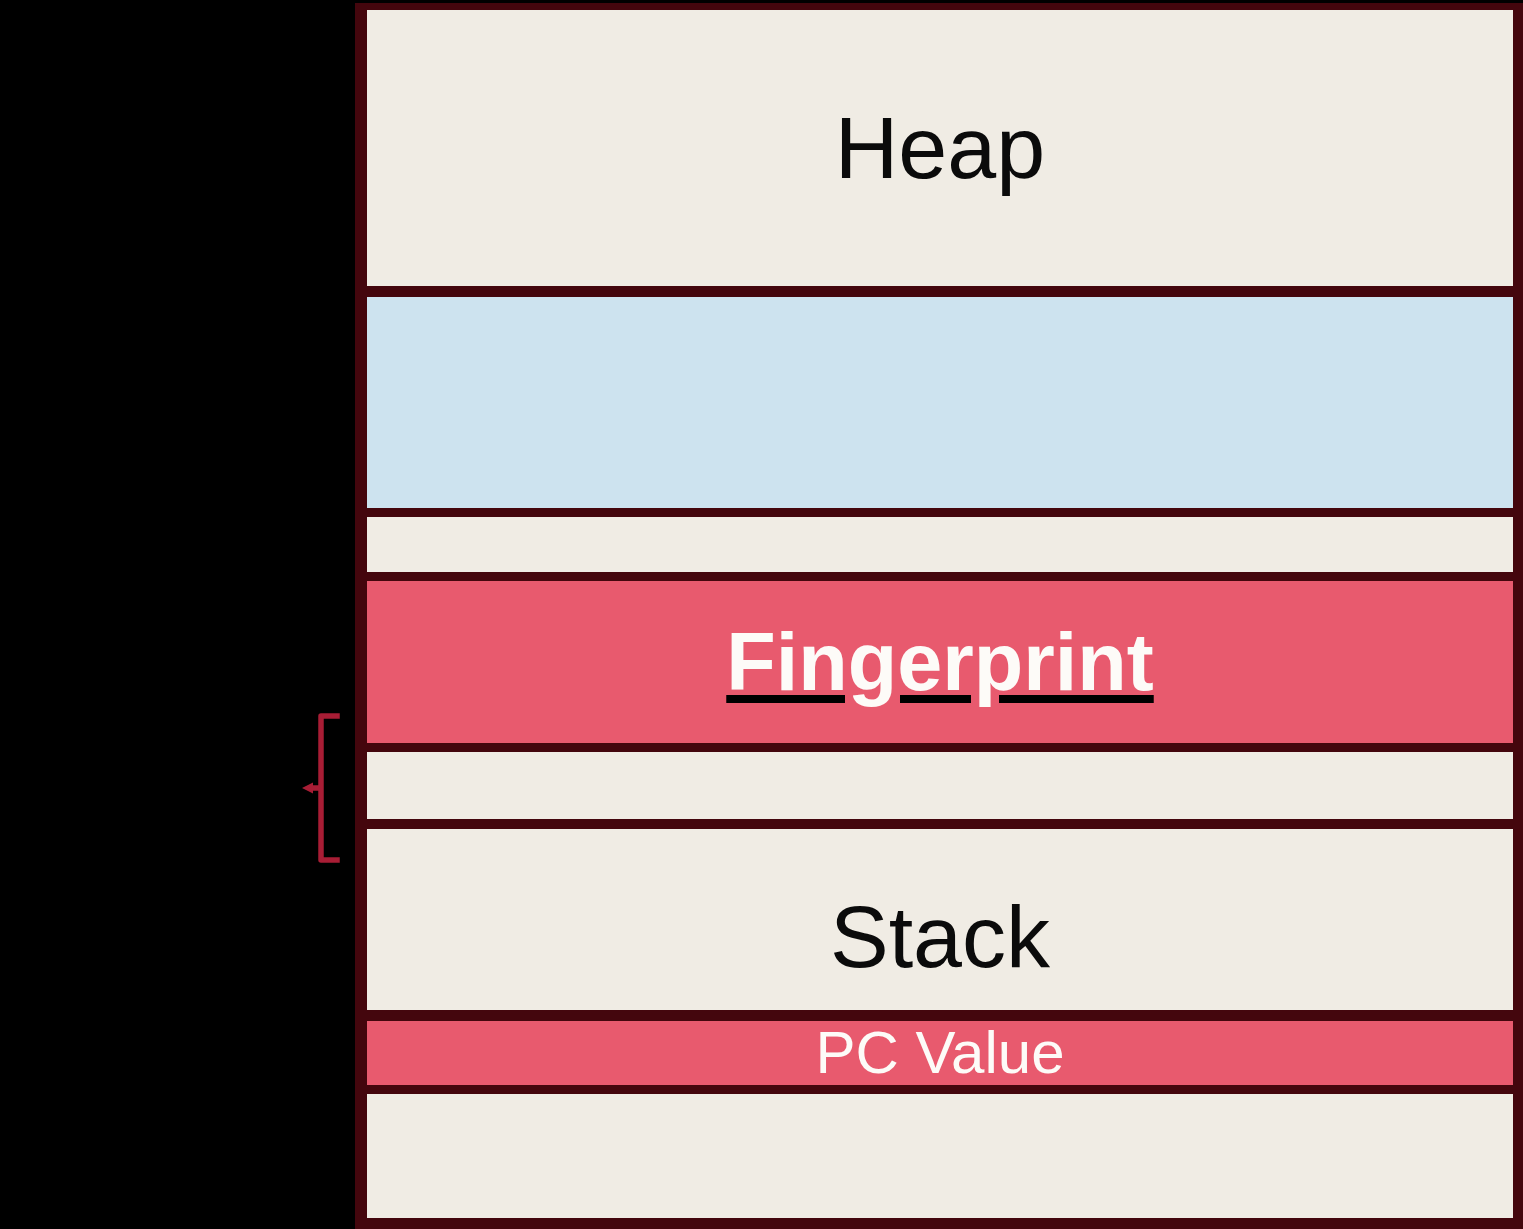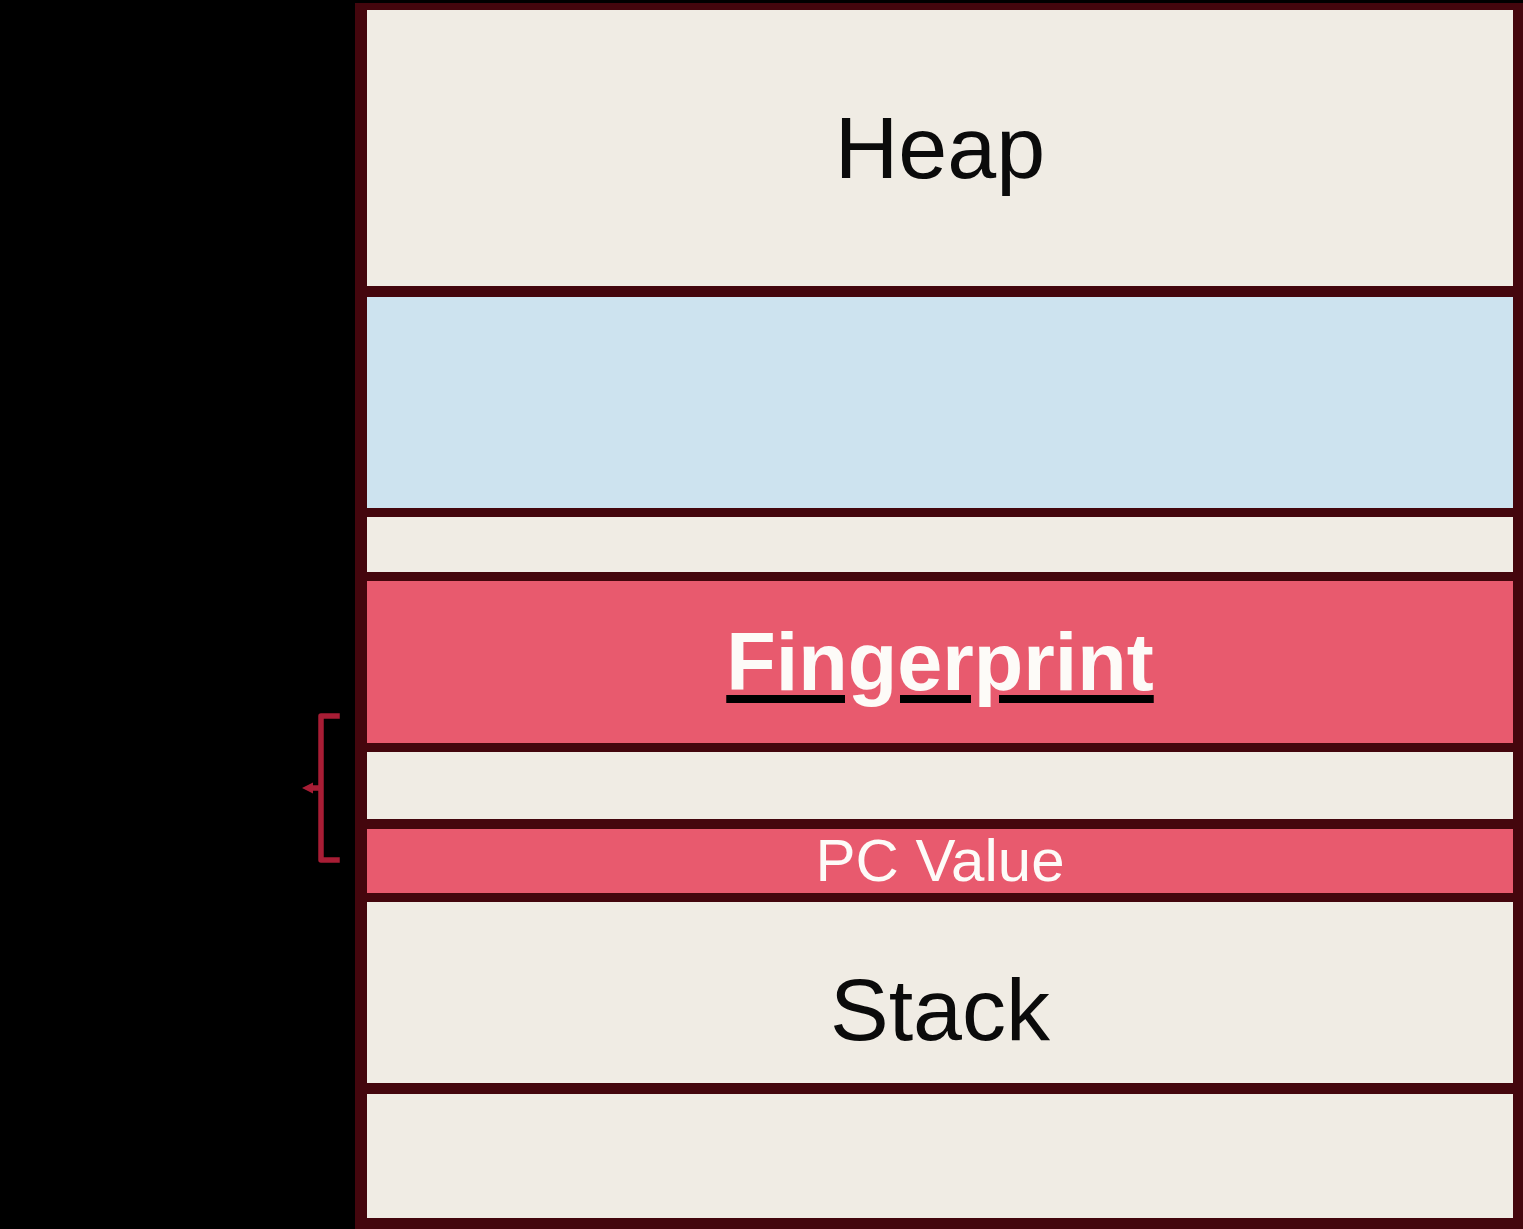--- a/index.html
+++ b/index.html
@@ -97,24 +97,24 @@
     <div class="row fill-blue r2"></div>
 
     <div class="row fill-cream r3"></div>
 
     <div class="row fill-red r4">
       <span class="label label-light-bold">Fingerprint</span>
     </div>
 
     <div class="row fill-cream r5"></div>
 
+    <div class="row fill-cream r7">
+      <span class="label label-dark stack-offset">Stack</span>
+    </div>
+
     <div class="row fill-red r6">
       <span class="label label-light">PC Value</span>
-    </div>
-
-    <div class="row fill-cream r7">
-      <span class="label label-dark stack-offset">Stack</span>
     </div>
 
     <div class="row fill-cream r8"></div>
 
   </div>
 </div>
 
 </body></html>

